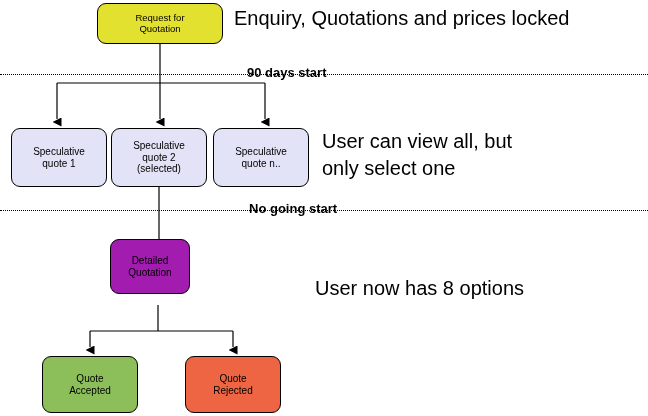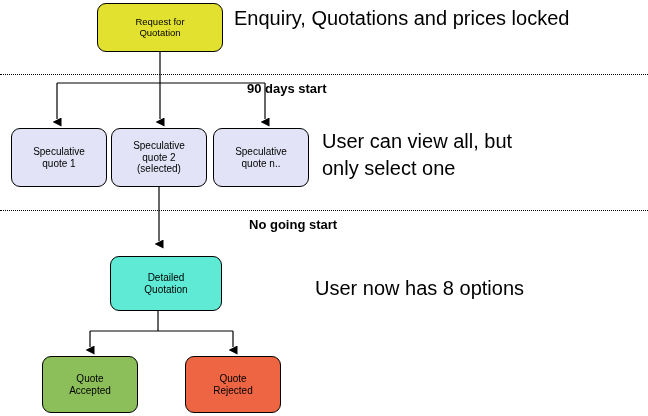--- a/index.html
+++ b/index.html
@@ -26,40 +26,40 @@
     text-align: center;
     color: #000000;
     line-height: 1.15;
     white-space: pre-line;
     z-index: 3;
   }
   .node-rfq {
     left: 97px;
     top: 3px;
     width: 126px;
-    height: 49px;
+    height: 41px;
     background: #e3e130;
     font-size: 9.5px;
   }
   .node-spec {
     top: 128px;
     width: 96px;
     height: 59px;
     background: #e3e3f7;
     font-size: 10px;
   }
   .node-spec-1 { left: 11px; }
   .node-spec-2 { left: 111px; }
   .node-spec-3 { left: 213px; }
   .node-detailed {
     left: 110px;
-    top: 256px;
-    width: 112px;
+    top: 239px;
+    width: 80px;
     height: 55px;
-    background: #5eead4;
+    background: #a21caf;
     font-size: 10px;
   }
   .node-accepted {
     left: 42px;
     top: 356px;
     width: 96px;
     height: 57px;
     background: #8cbf5a;
     font-size: 10px;
   }
@@ -92,21 +92,20 @@
   }
   .phase-line-1 { top: 74px; }
   .phase-line-2 { top: 210px; }
   .phase-label {
     position: absolute;
     font-size: 13px;
     font-weight: bold;
     color: #000000;
     background: transparent;
     z-index: 4;
-    margin-top: 16px;
   }
   .phase-label-1 { left: 247px; top: 65px; }
   .phase-label-2 { left: 249px; top: 201px; }
   svg.edges {
     position: absolute;
     left: 0;
     top: 0;
     width: 648px;
     height: 416px;
     z-index: 2;

